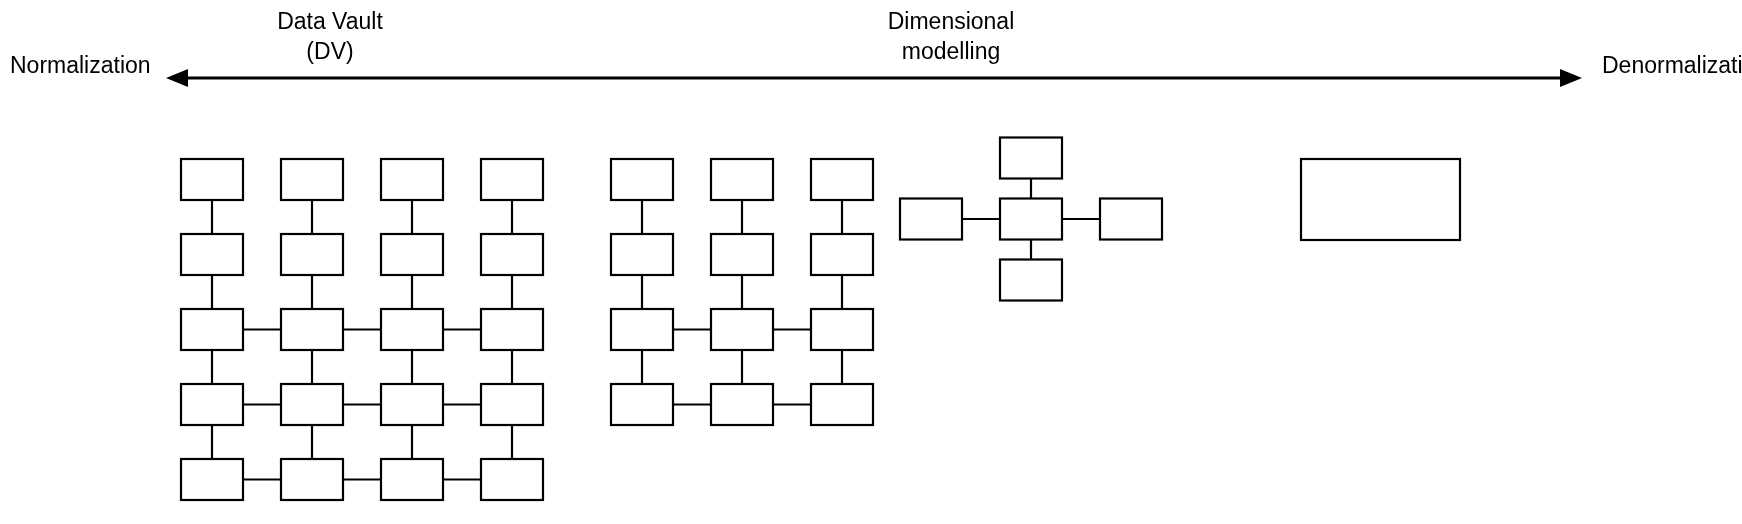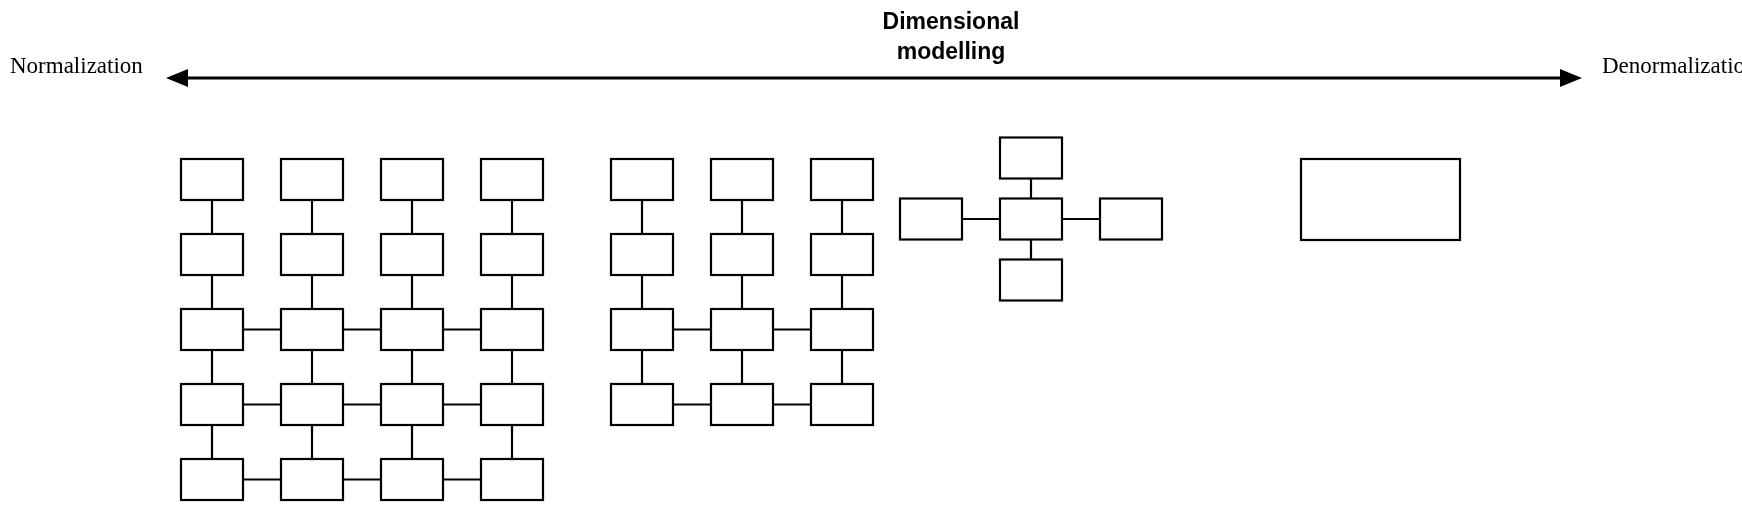--- a/index.html
+++ b/index.html
@@ -17,21 +17,20 @@
     height: 524px;
     background: #ffffff;
     overflow: hidden;
   }
   .axis-label {
     position: absolute;
     font-size: 23px;
     line-height: 27px;
     white-space: nowrap;
     color: #000000;
-    font-family: Liberation Serif, serif;
   }
   #label-normalization {
     left: 10px;
     top: 52px;
   }
   #label-denormalization {
     left: 1602px;
     top: 52px;
   }
   .stage-label {
@@ -55,23 +54,25 @@
 </style>
 </head>
 <body>
 
 <div id="canvas">
 
   <div class="axis-label" id="label-normalization">Normalization</div>
 
   <div class="axis-label" id="label-denormalization">Denormalization</div>
 
+  <div class="stage-label" id="stage-label-0" style="left:180px; top:6px; width:300px;">Data Vault
+(DV)</div>
 
 
-  <div class="stage-label" id="stage-label-2" style="left:801px; top:6px; width:300px;font-weight:bold;">Dimensional
+  <div class="stage-label" id="stage-label-2" style="left:801px; top:6px; width:300px;">Dimensional
 modelling</div>
 
 
   <svg id="arrow-svg" width="1742" height="524" xmlns="http://www.w3.org/2000/svg">
     <g id="arrow-group">
         <line x1="185" y1="78" x2="1563" y2="78" stroke="#000000" stroke-width="3"></line>
         <polygon points="166,78 188,69 188,87" fill="#000000"></polygon>
         <polygon points="1582,78 1560,69 1560,87" fill="#000000"></polygon>
       </g>
   </svg>

